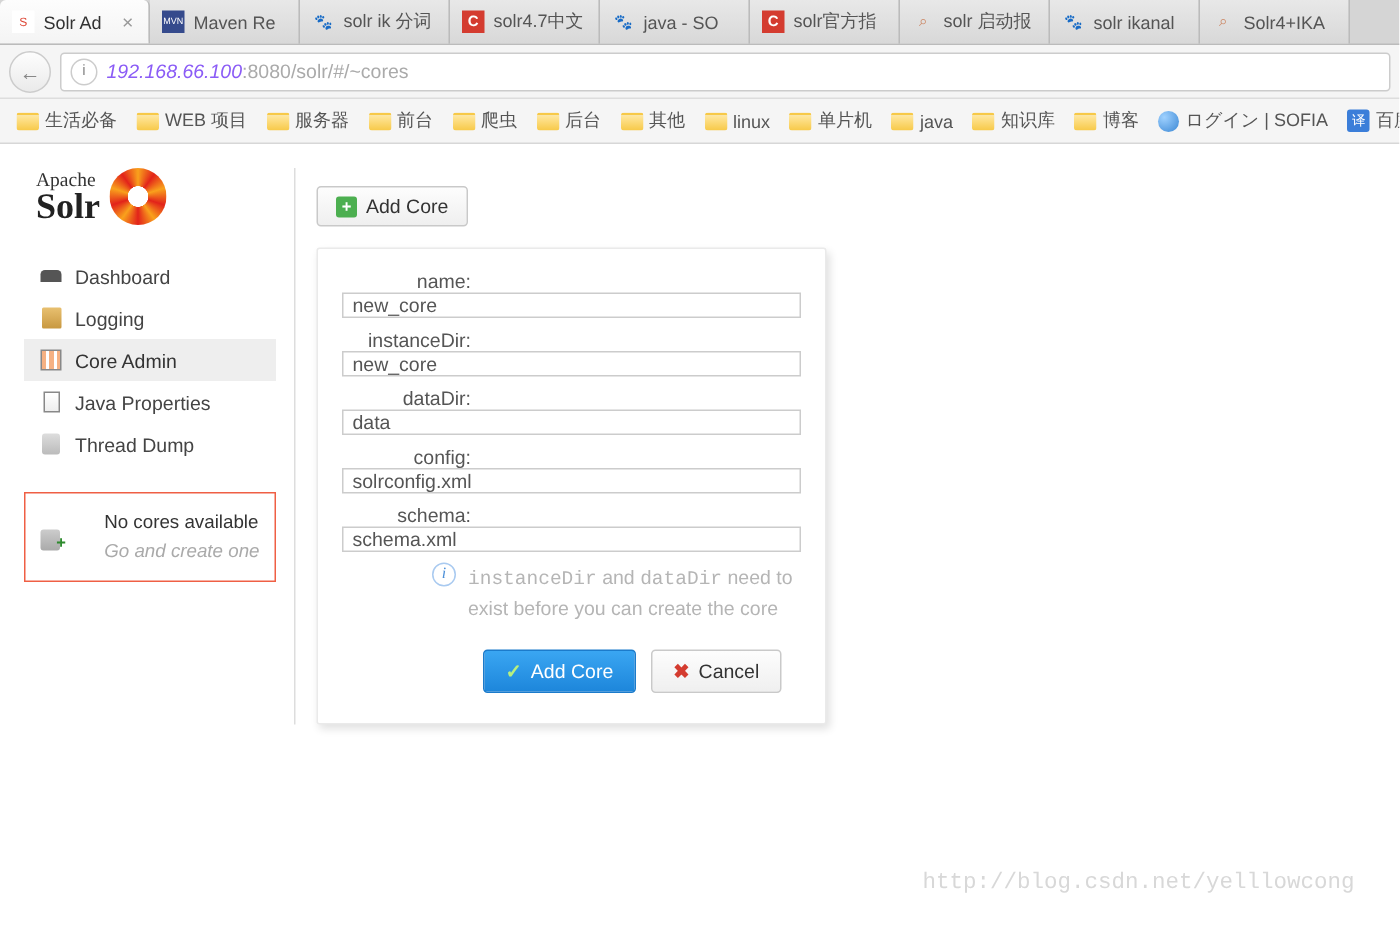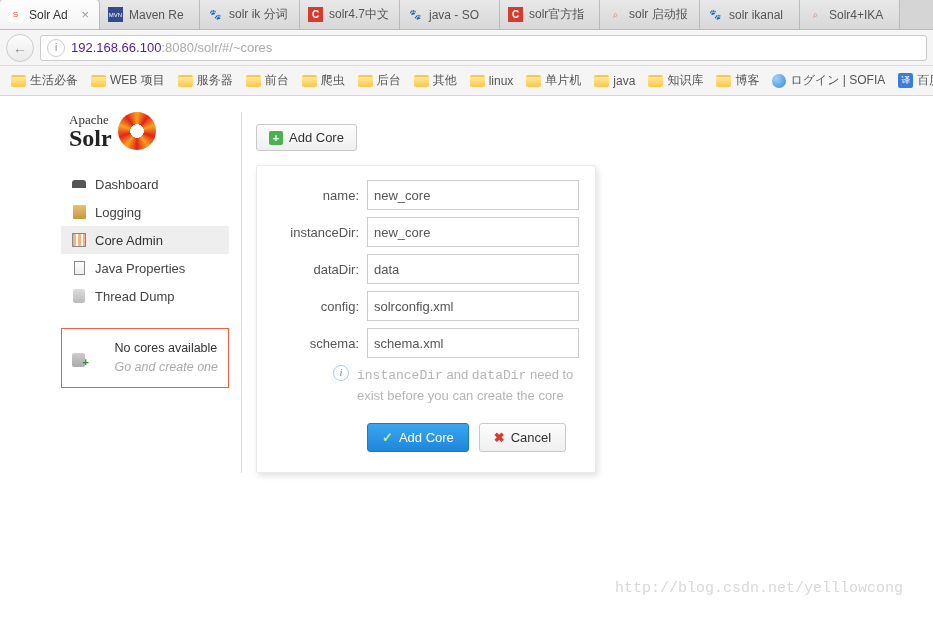--- a/index.html
+++ b/index.html
@@ -8,31 +8,31 @@
 
 .tabstrip { display:flex; background:#d5d5d5; height:30px; align-items:stretch; border-bottom:1px solid #bbb; }
 .tab { display:flex; align-items:center; padding:0 8px; gap:6px; border-right:1px solid #bbb; min-width:100px; max-width:105px; font-size:12px; color:#555; background:linear-gradient(#e8e8e8,#d8d8d8); cursor:default; white-space:nowrap; overflow:hidden; }
 .tab.active { background:linear-gradient(#fdfdfd,#f4f4f4); color:#333; border-radius:4px 4px 0 0; }
 .tab .fav { width:15px; height:15px; flex-shrink:0; display:inline-flex; align-items:center; justify-content:center; font-size:10px; }
 .tab .close { margin-left:auto; color:#999; font-size:13px; padding:0 2px; }
 .addrbar { display:flex; align-items:center; height:36px; background:#f5f5f5; border-bottom:1px solid #ddd; padding:0 6px; gap:6px; }
 .navbtn { width:28px; height:28px; border:1px solid #ccc; border-radius:14px; background:linear-gradient(#fdfdfd,#eaeaea); display:flex; align-items:center; justify-content:center; color:#888; font-size:14px; cursor:pointer; }
 .url { flex:1; height:26px; border:1px solid #ccc; border-radius:3px; background:#fff; display:flex; align-items:center; padding:0 6px; color:#666; font-size:13px; }
 .url .info { width:18px; height:18px; border:1px solid #ccc; border-radius:9px; display:flex; align-items:center; justify-content:center; font-size:10px; color:#888; margin-right:6px; }
-.url .host { color:#4c1d95; }
+.url .host { color:#8b5cf6;font-style:italic; }
 .url .port,.url .path { color:#aaa; }
 
 .bookbar { display:flex; align-items:center; height:30px; background:#f5f5f5; border-bottom:1px solid #d7d7d7; padding:0 6px; gap:3px; overflow:hidden; }
 .bm { display:flex; align-items:center; gap:4px; padding:3px 5px; font-size:12px; color:#555; border-radius:2px; cursor:default; white-space:nowrap; }
 .folder-ico { width:15px; height:12px; background:linear-gradient(#ffe79e,#f7c948); border-radius:2px; display:inline-block; border-top:2px solid #f7c948; }
 .globe-ico { width:14px; height:14px; border-radius:7px; background:radial-gradient(circle at 30% 30%,#9fd1ff,#3a87d4); display:inline-block; }
 .trans-ico { width:15px; height:15px; background:#3b7ed9; color:#fff; font-size:9px; display:inline-flex; align-items:center; justify-content:center; border-radius:2px; }
 
 
-.appwrap { display:flex; padding:16px; gap:12px;margin-left:45px; }
+.appwrap { display:flex; padding:16px; gap:12px; }
 .sidebar { width:168px; }
 .logo { display:flex; align-items:center; gap:6px; margin-bottom:20px; padding-left:8px; }
 .sun { width:38px; height:38px; border-radius:19px; background:
   radial-gradient(circle at 50% 50%,#fff 0 25%,transparent 26%),
   conic-gradient(#f9a11c,#e2231a,#f9a11c,#e2231a,#f9a11c,#e2231a,#f9a11c,#e2231a,#f9a11c,#e2231a,#f9a11c); }
 .logo-text { font-family:Georgia,serif; }
 .logo-text .ap { font-size:13px; color:#333; }
 .logo-text .sl { font-size:24px; font-weight:bold; color:#222; line-height:0.9; }
 
 .nav { list-style:none; }
@@ -49,21 +49,21 @@
 .corebox .msg { margin-left:18px; }
 .corebox .hint { color:#aaa; margin-left:18px;font-style:italic; }
 .db-ico { width:13px; height:14px; background:linear-gradient(#ccc,#aaa); border-radius:2px; position:relative; display:inline-block; vertical-align:top; margin-right:4px; margin-top:14px; }
 .db-ico::after { content:"+"; position:absolute; right:-4px; bottom:-3px; color:#2e8b2e; font-size:11px; font-weight:bold; }
 
 .main { flex:1; border-left:1px solid #ddd; padding-left:14px; padding-top:12px; }
 .btn { display:inline-flex; align-items:center; gap:6px; padding:5px 12px; border:1px solid #c9c9c9; border-radius:3px; background:linear-gradient(#fdfdfd,#efefef); color:#333; font-size:13px; cursor:pointer; }
 .btn .plus { width:14px; height:14px; background:#4caf50; border-radius:2px; color:#fff; display:inline-flex; align-items:center; justify-content:center; font-size:11px; font-weight:bold; }
 
 .dialog { margin-top:14px; background:#fff; border:1px solid #eaeaea; border-radius:2px; box-shadow:2px 3px 6px rgba(0,0,0,0.12); width:340px; padding:14px 16px 20px; }
-.row { display:flex; align-items:center; margin-bottom:7px; }
+.row { display:flex; margin-bottom:7px;flex-direction:column; }
 .row label { width:86px; text-align:right; margin-right:8px; font-size:13px; color:#555; }
 .row input { flex:1; height:30px; border:1px solid #ccc; padding:0 6px; font-size:13px; color:#555; }
 .info-row { display:flex; gap:8px; margin:6px 0 18px 60px; color:#b5b5b5; font-size:13px; line-height:1.5; }
 .info-row .iico { width:16px; height:16px; border:1px solid #a9caf0; border-radius:8px; color:#4b8fd8; display:flex; align-items:center; justify-content:center; font-size:10.5px; font-style:italic; font-family:Georgia; flex-shrink:0; }
 .info-row code { font-family:"Courier New",monospace; color:#b5b5b5; }
 .actions { display:flex; gap:10px; margin-left:94px; }
 .btn-primary { background:linear-gradient(#3aa6f2,#1d86db); border:1px solid #1b7bcb; color:#fff; padding:6px 14px; border-radius:3px; display:inline-flex; gap:6px; align-items:center; cursor:pointer; font-size:13px; }
 .btn-primary .chk { color:#b8f07e; font-weight:bold; }
 .btn-secondary { background:linear-gradient(#fdfdfd,#efefef); border:1px solid #c9c9c9; color:#333; padding:6px 14px; border-radius:3px; display:inline-flex; gap:6px; align-items:center; cursor:pointer; font-size:13px; }
 .btn-secondary .x { color:#d43c30; font-weight:bold; }

